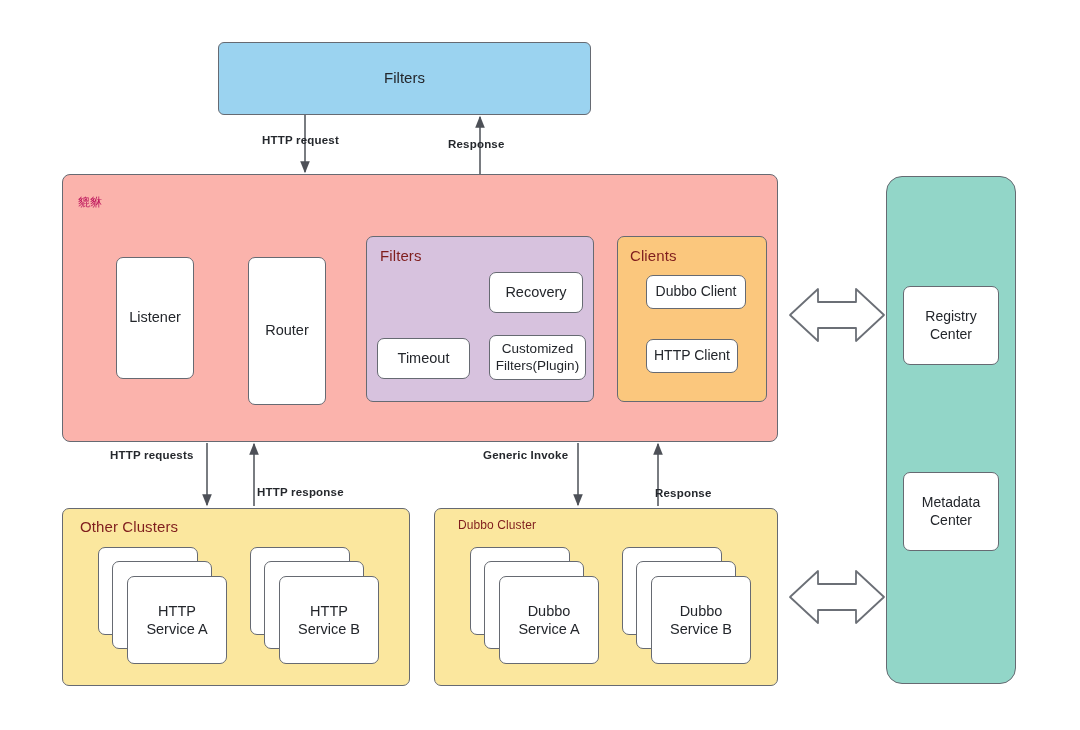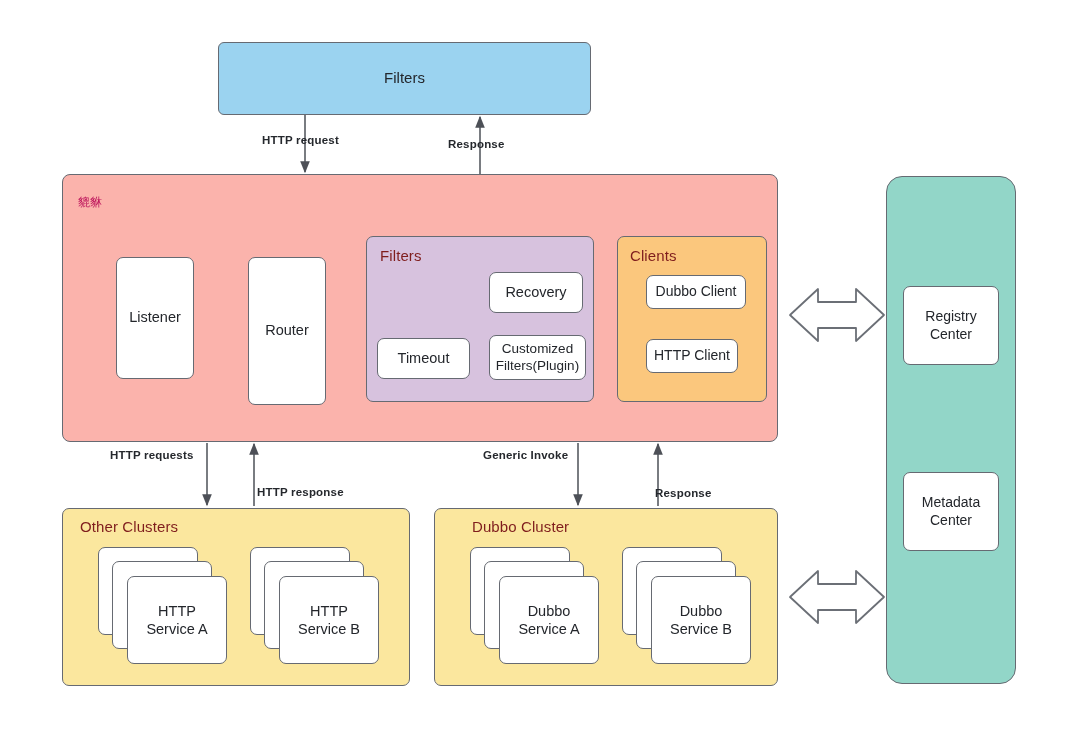--- a/index.html
+++ b/index.html
@@ -31,21 +31,21 @@
   #clients-box{left:617px;top:236px;width:150px;height:166px;
                background:#fbc77d;border-radius:7px;}
   #clients-label{left:630px;top:247px;font-size:15px;}
 
   #other-clusters-box{left:62px;top:508px;width:348px;height:178px;
                       background:#fbe79e;border-radius:7px;}
   #other-clusters-label{left:80px;top:518px;font-size:15px;}
 
   #dubbo-cluster-box{left:434px;top:508px;width:344px;height:178px;
                      background:#fbe79e;border-radius:7px;}
-  #dubbo-cluster-label{left:472px;top:518px;font-size:15px;}
+  #dubbo-cluster-label{left:458px;top:518px;font-size:12px;}
 
   #registry-panel{left:886px;top:176px;width:130px;height:508px;
                   background:#92d6c8;border-radius:16px;}
 
   
   #listener{left:116px;top:257px;width:78px;height:122px;font-size:14.5px;}
   #router{left:248px;top:257px;width:78px;height:148px;font-size:14.5px;}
 
   #f-logger{left:377px;top:272px;width:93px;height:41px;font-size:14.5px;}
   #f-recovery{left:489px;top:272px;width:94px;height:41px;font-size:14.5px;}

